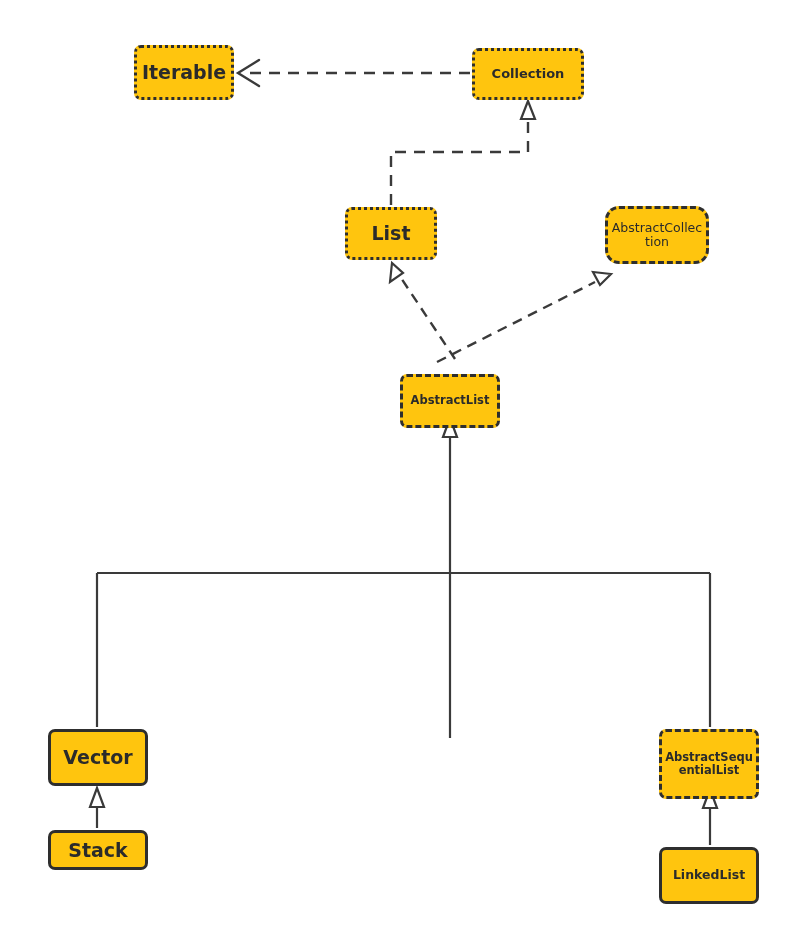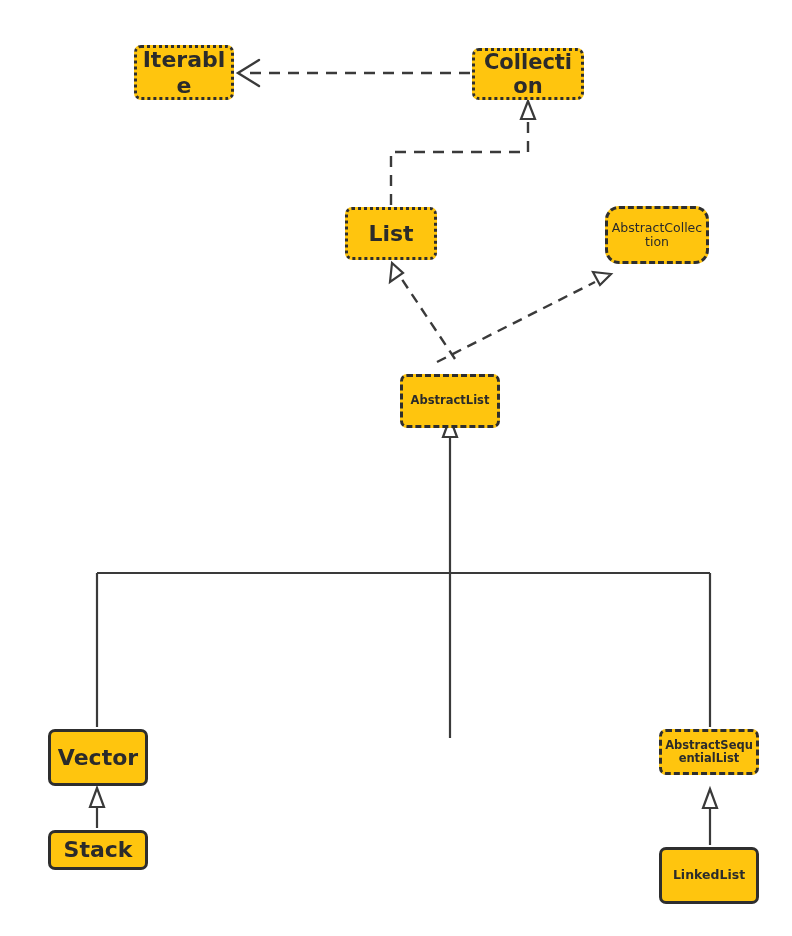--- a/index.html
+++ b/index.html
@@ -40,22 +40,22 @@
     width: 100%;
     padding: 0 2px;
     word-break: break-all;
     overflow-wrap: break-word;
   }
   .border-dotted { border: 3px dotted #2E2E2E; }
   .border-dashed { border: 3px dashed #2E2E2E; }
   .border-solid  { border: 3px solid  #2E2E2E; }
   .txt-bold   { font-weight: bold; }
   .txt-normal { font-weight: normal; }
-  .fs-17 { font-size: 22px; }
-  .fs-15 { font-size: 21px; }
+  .fs-17 { font-size: 19px; }
+  .fs-15 { font-size: 13px; }
   .fs-13 { font-size: 12.5px; }
   .fs-11 { font-size: 11.5px; }
 </style>
 </head>
 <body>
 
 <div id="diagram-root">
 
   <svg id="edge-layer" viewBox="0 0 792 936" width="792" height="936" xmlns="http://www.w3.org/2000/svg">
 
@@ -121,21 +121,21 @@
 
   <div class="uml-node border-solid txt-bold fs-17" style="left:48px; top:729px; width:100px; height:57px;">
     <span class="node-label">Vector</span>
   </div>
 
   <div class="uml-node border-solid txt-bold fs-17" style="left:48px; top:830px; width:100px; height:40px;">
     <span class="node-label">Stack</span>
   </div>
 
 
-  <div class="uml-node border-dashed txt-bold fs-11" style="left:659px; top:729px; width:100px; height:46px;">
+  <div class="uml-node border-dashed txt-bold fs-11" style="left:659px; top:729px; width:100px; height:70px;">
     <span class="node-label">AbstractSequentialList</span>
   </div>
 
   <div class="uml-node border-solid txt-bold fs-13" style="left:659px; top:847px; width:100px; height:57px;justify-content:flex-end;">
     <span class="node-label">LinkedList</span>
   </div>
 
 </div>
 
 </body></html>

